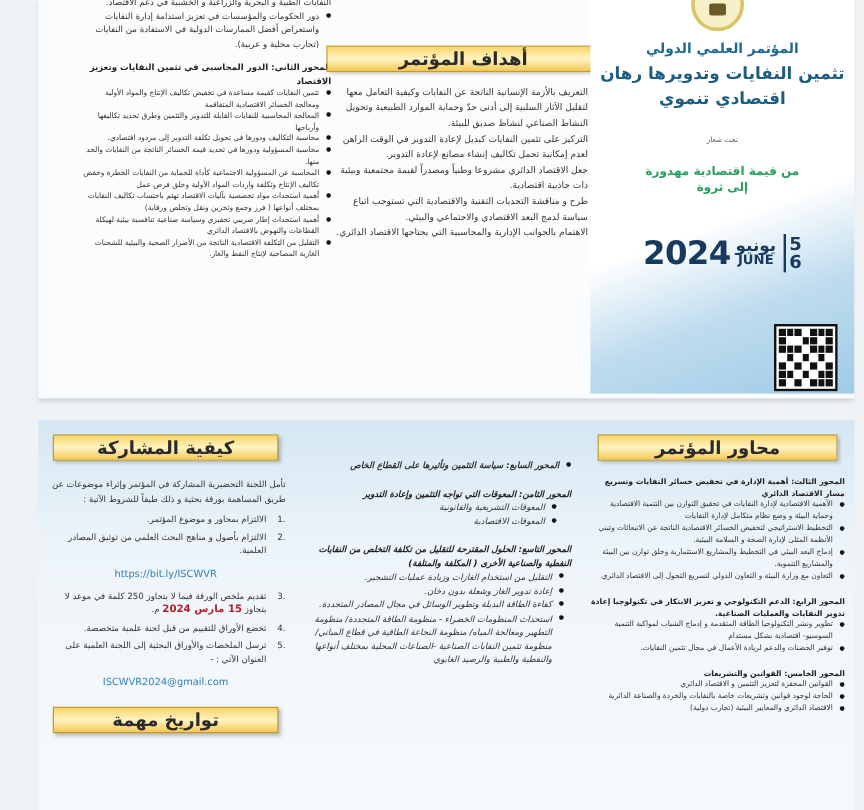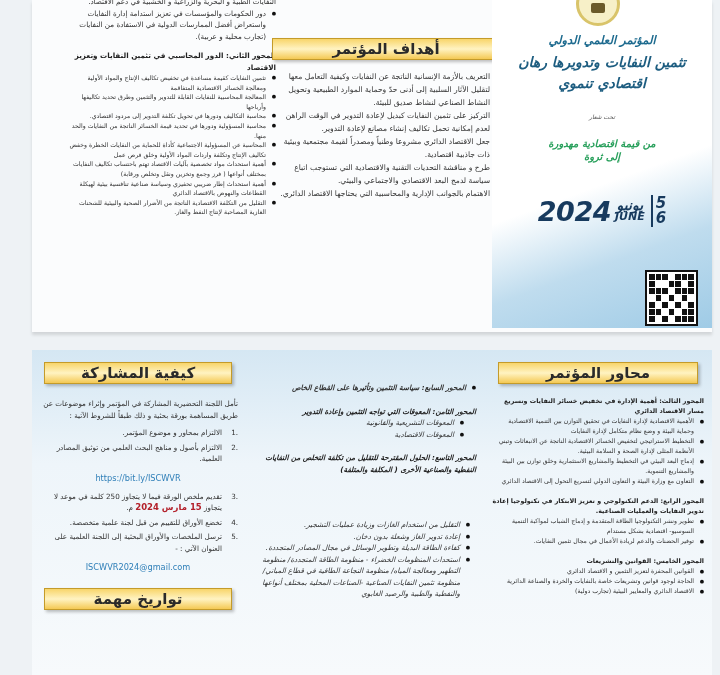--- a/index.html
+++ b/index.html
@@ -9,21 +9,21 @@
   .sheet.top { top: 0; height: 332px; box-shadow: 0 3px 3px rgba(0,0,0,0.12); }
   .sheet.bottom { top: 350px; height: 325px; background: linear-gradient(180deg,#d5e7f3 0%,#eef5fa 35%,#f7fafc 100%); }
   .col { position: absolute; top: 0; bottom: 4px; direction: rtl; text-align: right; }
   .col p, .col li { font-size: 7.2px; line-height: 11.5px; color: #333; }
   .bullets { list-style: none; }
   .bullets li { position: relative; padding-right: 10px; }
   .bullets li::before { content: "●"; position: absolute; right: 0; top: 0; font-size: 5px; color: #111; }
   .axis-title { font-weight: bold; font-size: 7.2px; line-height: 11.5px; color: #222; margin-top: 8px; }
   .banner { height: 22px; border: 1px solid #c49b2a; background: linear-gradient(180deg,#f8d56a 0%,#fff3c2 50%,#f4c954 100%); box-shadow: 2px 2px 3px rgba(0,0,0,0.25); display: flex; align-items: center; justify-content: center; font-weight: bold; font-size: 15px; color: #2a2a2a; direction: rtl; }
   
-  .cover { right: 0; width: 220px; background: linear-gradient(160deg,#ffffff 55%,#bfdcee 75%,#9fcbe6 100%); text-align: center; font-style: italic; }
+  .cover { right: 0; width: 220px; background: linear-gradient(160deg,#ffffff 55%,#bfdcee 75%,#9fcbe6 100%); text-align: center; }
   .logo { position: absolute; left: 84px; top: -18px; width: 44px; height: 44px; border-radius: 50%; border: 3px solid #d9c46a; background: #f7f0c8; }
   .logo::after { content: ""; position: absolute; left: 12px; top: 18px; width: 14px; height: 10px; background: #6b5a2a; border-radius: 2px; }
   .conf-org { position: absolute; top: 33px; left: 0; right: 0; font-size: 11.5px; font-weight: bold; color: #1e6b8f; }
   .conf-title { position: absolute; top: 52px; left: 0; right: 0; font-size: 14px; font-weight: bold; line-height: 21px; color: #1d5d80; }
   .slogan-label { position: absolute; top: 113px; left: 0; right: 0; font-size: 6px; color: #555; }
   .slogan { position: absolute; top: 137px; left: 10px; right: 10px; font-size: 10px; font-weight: bold; color: #29a05c; line-height: 13px; letter-spacing: 0.5px; }
   .date { position: absolute; top: 195px; left: 0; right: 0; display: flex; align-items: center; justify-content: center; direction: ltr; color: #173a5e; font-weight: bold; }
   .date .year { font-size: 27px; letter-spacing: -0.5px; }
   .date .month { display: flex; flex-direction: column; align-items: center; margin: 0 3px 0 4px; line-height: 12px; }
   .date .month .ar { font-size: 14px; }
@@ -182,21 +182,21 @@
   <div class="col mid-col">
     <ul class="bullets">
       <li class="axis-title" style="margin-top:0;">المحور السابع: سياسة التثمين وتأثيرها على القطاع الخاص</li>
     </ul>
     <div class="axis-title" style="margin-top:12px;">المحور الثامن: المعوقات التي تواجه التثمين وإعادة التدوير</div>
     <ul class="bullets" style="padding-right:12px;">
       <li>المعوقات التشريعية والقانونية</li>
       <li>المعوقات الاقتصادية</li>
     </ul>
     <div class="axis-title" style="margin-top:12px;">المحور التاسع: الحلول المقترحة للتقليل من تكلفة التخلص من النفايات النفطية والصناعية الأخرى ( المكلفة والمتلفة)</div>
-    <ul class="bullets" style="padding-right:6px;margin-top:44px;">
+    <ul class="bullets" style="padding-right:6px;">
       <li>التقليل من استخدام الغازات وزيادة عمليات التشجير.</li>
       <li>إعادة تدوير الغاز وشعلة بدون دخان.</li>
       <li>كفاءة الطاقة البديلة وتطوير الوسائل في مجال المصادر المتجددة.</li>
       <li>استحداث المنظومات الخضراء - منظومة الطاقة المتجددة/ منظومة التطهير ومعالجة المياه/ منظومة النجاعة الطاقية في قطاع المباني/ منظومة تثمين النفايات الصناعية -الصناعات المحلية بمختلف أنواعها والنفطية والطبية والرصيد الغابوي</li>
     </ul>
   </div>
 
   <div class="col part-col">
     <div class="banner" style="margin:0 6px;">كيفية المشاركة</div>
     <p style="margin-top:14px;">تأمل اللجنة التحضيرية المشاركة في المؤتمر وإثراء موضوعات عن طريق المساهمة بورقة بحثية و ذلك طبقاً للشروط الآتية :</p>

